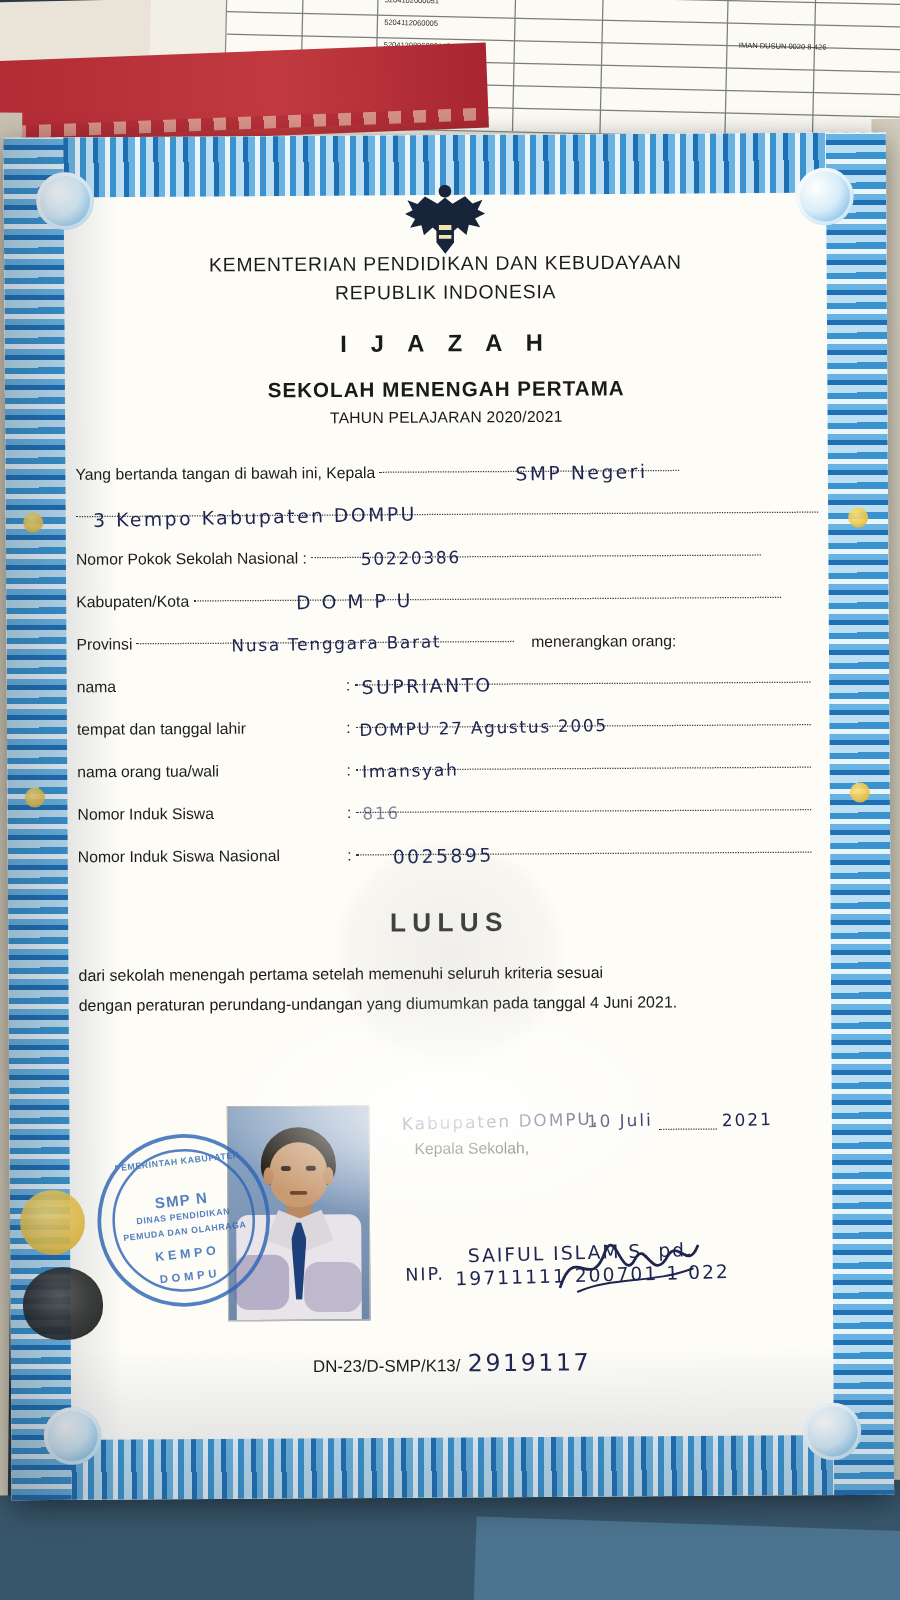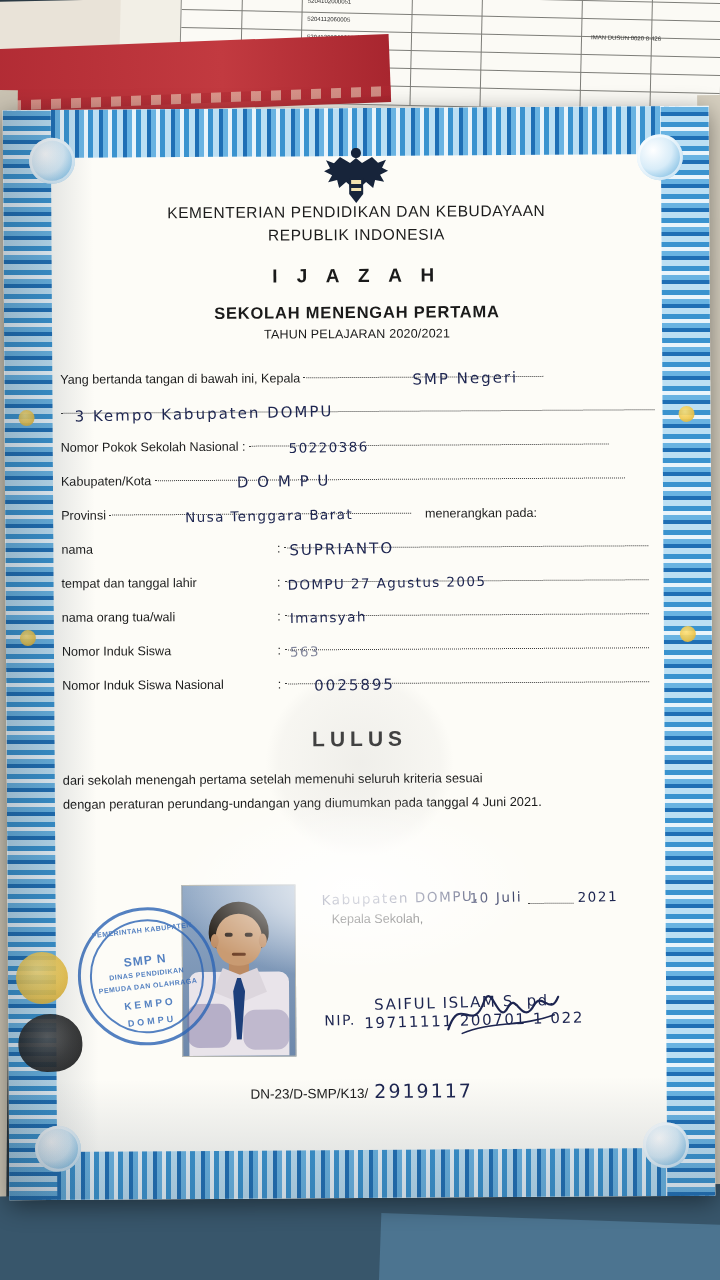--- a/index.html
+++ b/index.html
@@ -487,21 +487,21 @@
         <div class="frow">
           <span class="flabel">Kabupaten/Kota</span>
           <span class="dots" style="width:470px"></span>
           <span class="hw" style="left:176px">D O M P U</span>
         </div>
 
         <div class="frow">
           <span class="flabel">Provinsi</span>
           <span class="dots" style="width:302px"></span>
           <span class="hw small" style="left:124px">Nusa Tenggara Barat</span>
-          <span class="flabel" style="margin-left:10px">menerangkan pada:</span>
+          <span class="flabel" style="margin-left:10px">menerangkan orang:</span>
         </div>
 
         <div class="frow">
           <span class="flabel" style="display:inline-block;width:212px">nama</span>
           <span class="flabel">:</span>
           <span class="dots" style="width:364px"></span>
           <span class="hw" style="left:228px">SUPRIANTO</span>
         </div>
 
         <div class="frow">
@@ -515,21 +515,21 @@
           <span class="flabel" style="display:inline-block;width:212px">nama orang tua/wali</span>
           <span class="flabel">:</span>
           <span class="dots" style="width:364px"></span>
           <span class="hw small" style="left:228px">Imansyah</span>
         </div>
 
         <div class="frow">
           <span class="flabel" style="display:inline-block;width:212px">Nomor Induk Siswa</span>
           <span class="flabel">:</span>
           <span class="dots" style="width:364px"></span>
-          <span class="hw small" style="left:228px; opacity:.55">563</span>
+          <span class="hw small" style="left:228px; opacity:.55">816</span>
         </div>
 
         <div class="frow">
           <span class="flabel" style="display:inline-block;width:212px">Nomor Induk Siswa Nasional</span>
           <span class="flabel">:</span>
           <span class="dots" style="width:364px"></span>
           <span class="hw" style="left:252px">0025895</span>
         </div>
 
       </div>

